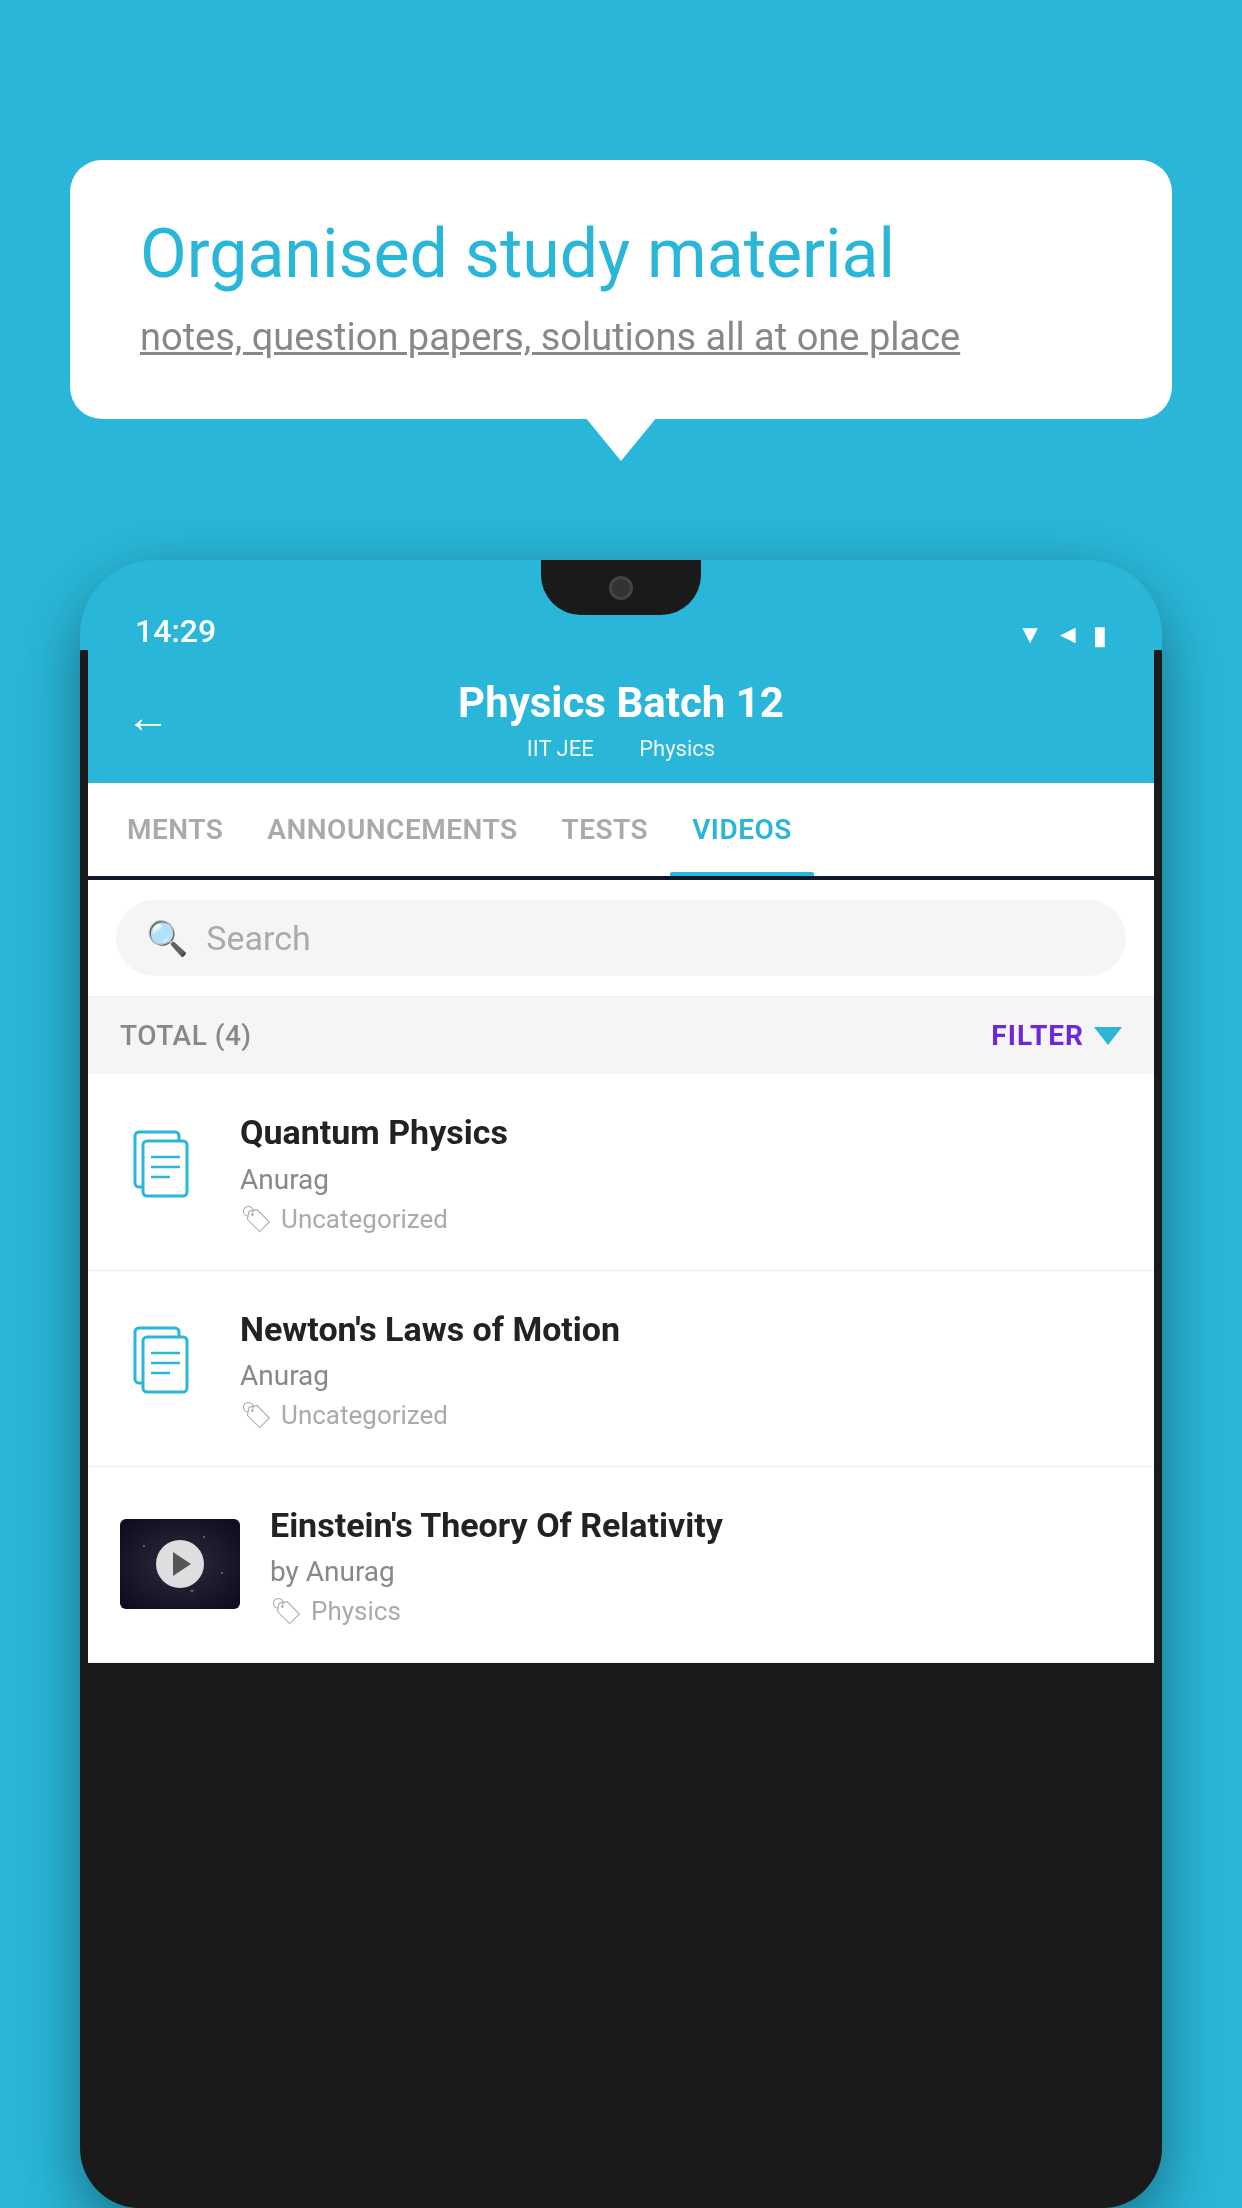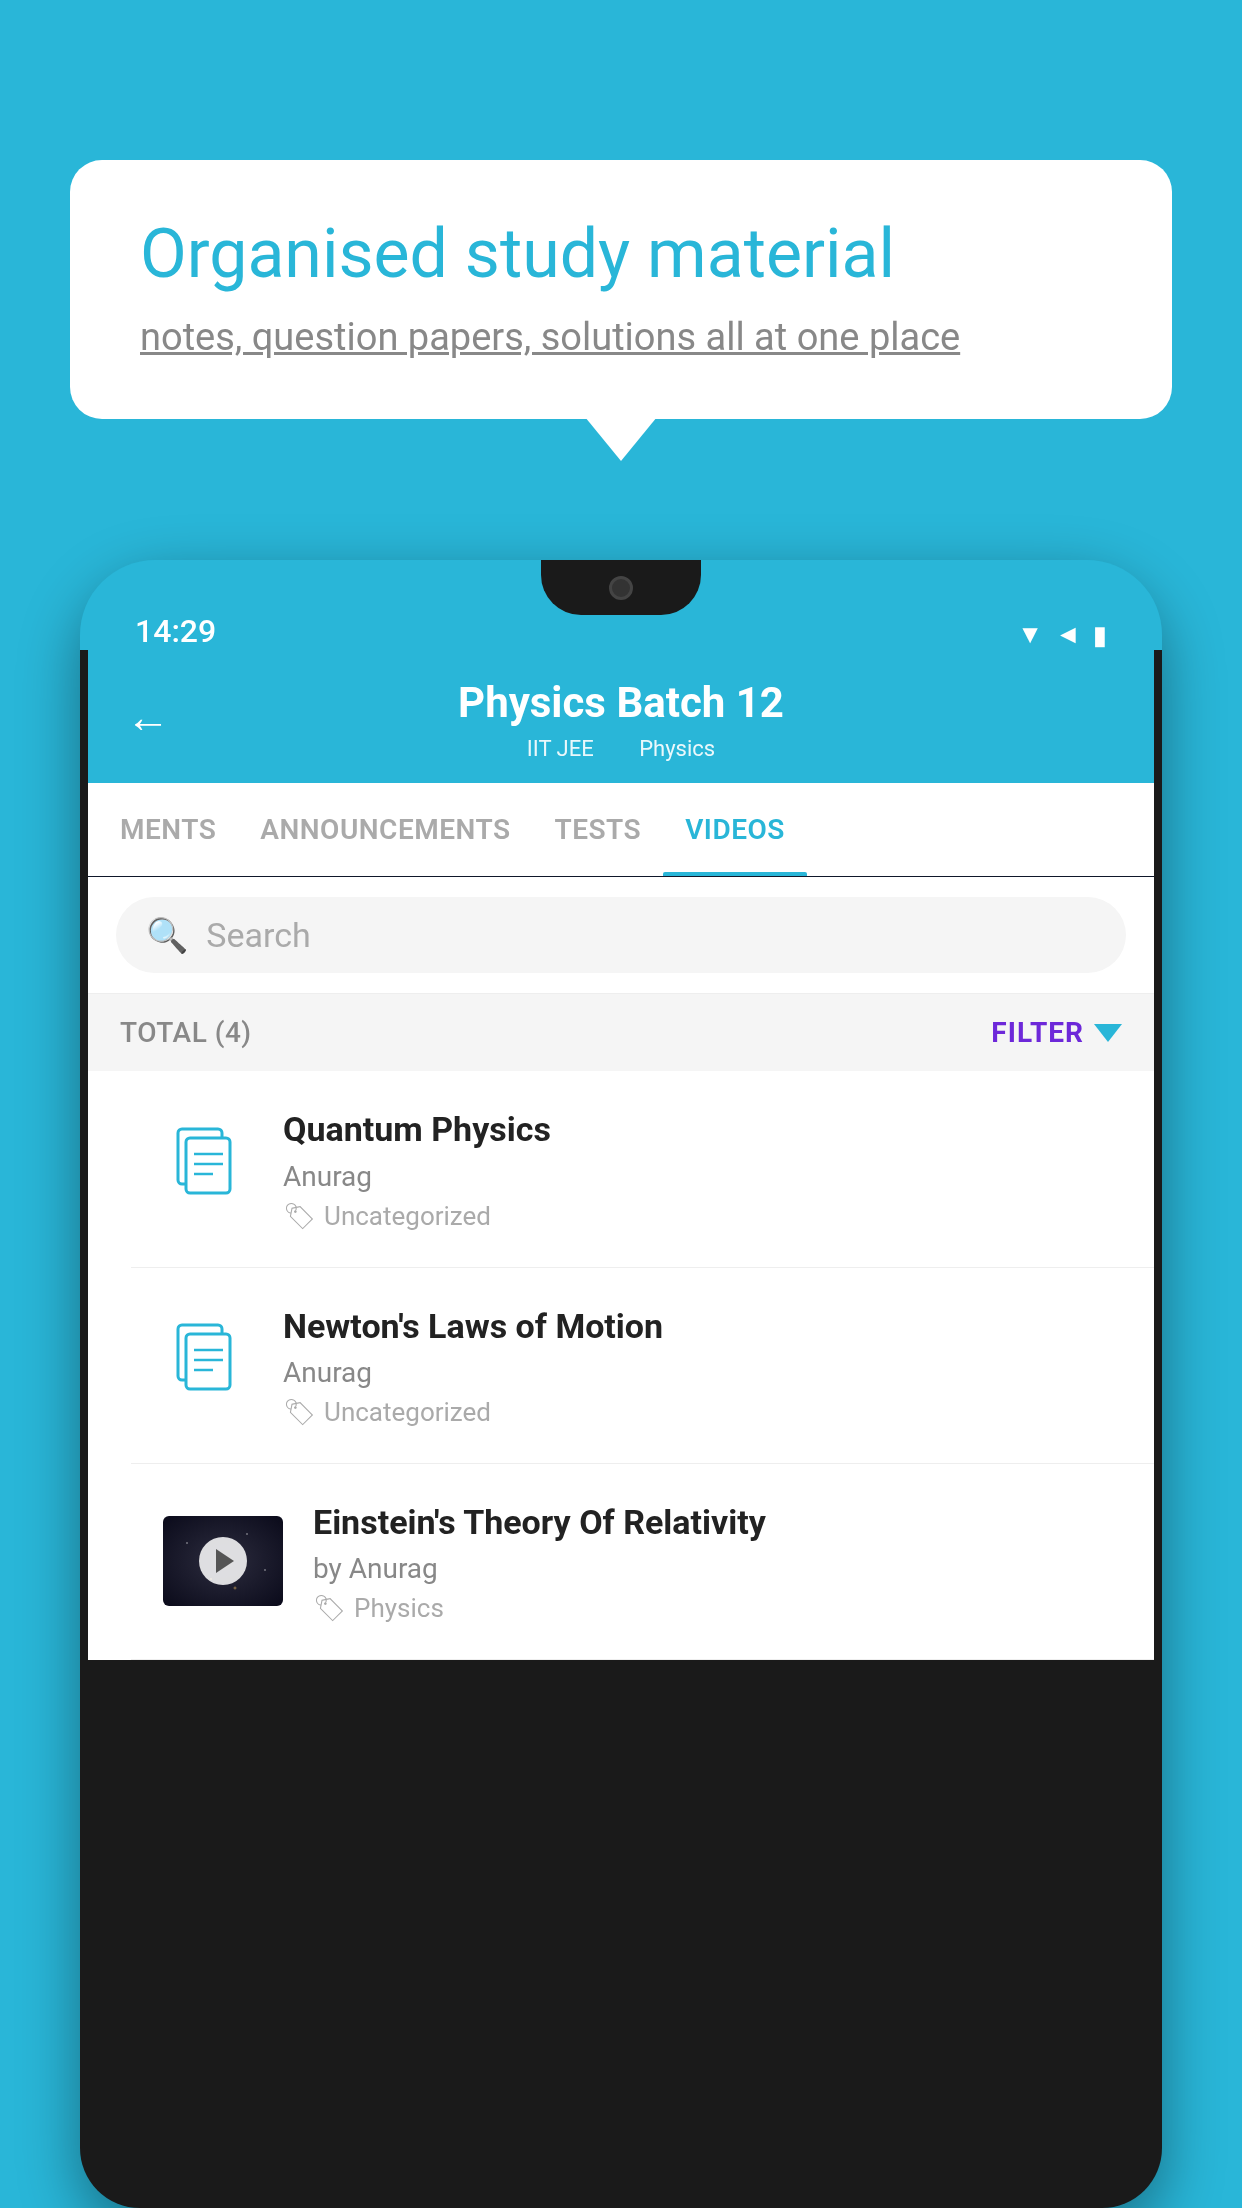--- a/index.html
+++ b/index.html
@@ -146,22 +146,22 @@
       margin-top: 8px;
     }
     .header-subtitle span {
       margin: 0 10px;
     }
 
     
     .tabs-bar {
       background: white;
       display: flex;
-      border-bottom: 1px solid #0f172a;
-      padding: 0 10px;
+      border-bottom: 4px solid #0f172a;
+      padding: 0 17px;
       align-items: flex-end;
     }
     .tab-item {
       padding: 30px 22px;
       font-size: 28px;
       font-weight: 600;
       color: #aaa;
       letter-spacing: 0.5px;
       text-transform: uppercase;
       cursor: pointer;
@@ -235,21 +235,20 @@
       width: 0;
       height: 0;
       border-left: 14px solid transparent;
       border-right: 14px solid transparent;
       border-top: 18px solid #29b6d8;
     }
 
     
     .video-list {
       background: white;
-      margin-left: 43px;
     }
     .video-item {
       display: flex;
       align-items: center;
       padding: 36px 32px;
       border-bottom: 1px solid #eee;
       gap: 30px;
       cursor: pointer;
     }
     .video-item-thumb {

